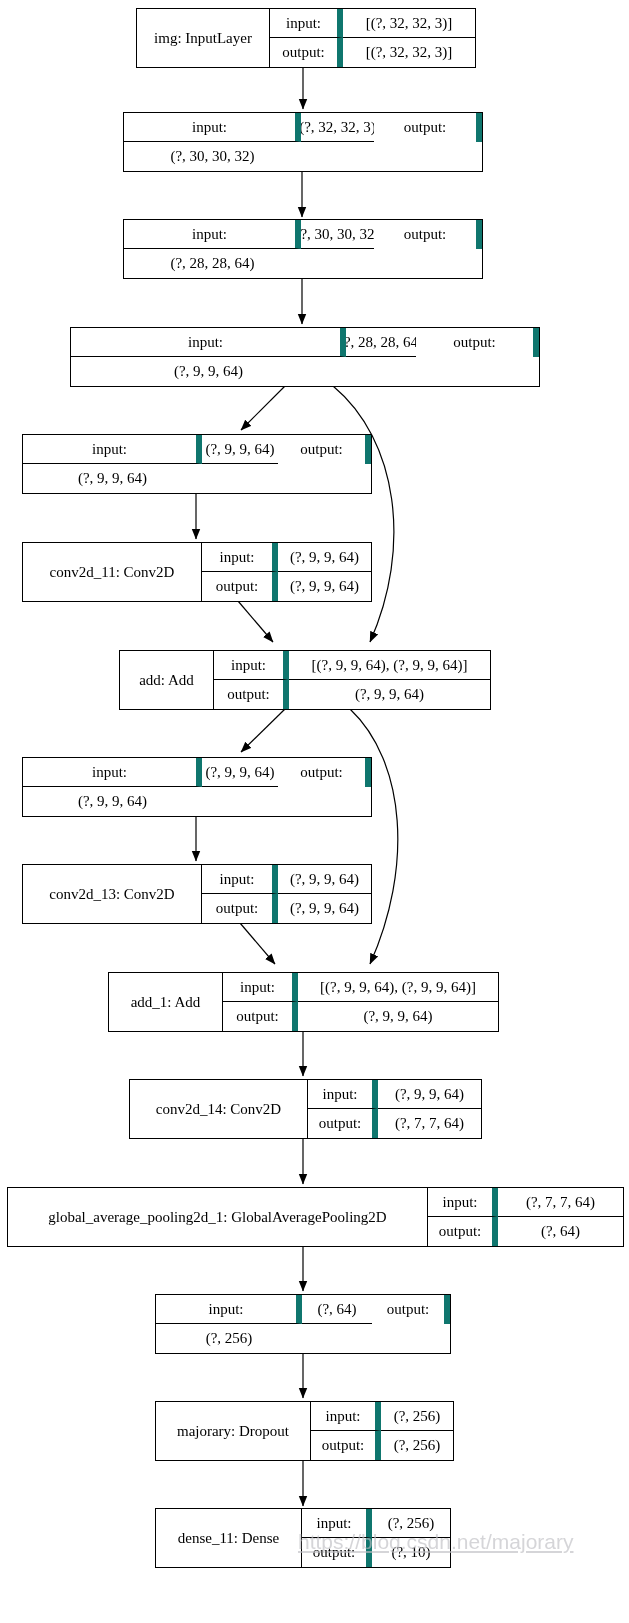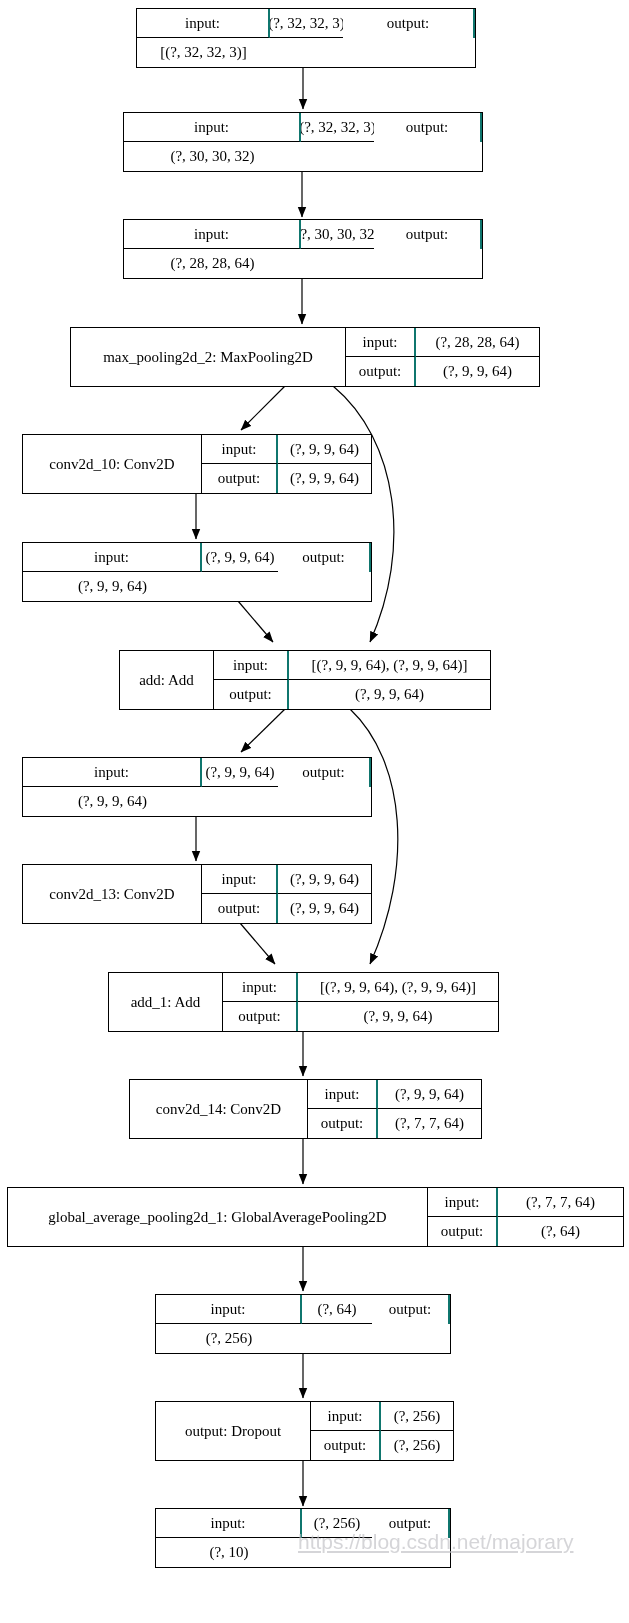--- a/index.html
+++ b/index.html
@@ -34,21 +34,21 @@
     white-space:nowrap;
     overflow:hidden;
     padding:0 3px;
     box-sizing:border-box;
   }
   .cell.name{
     grid-row:1/3;
     grid-column:1;
     border-right:1px solid #000;
   }
-  .cell.lbl{ border-right:2px solid #0f766e; }
+  .cell.lbl{ border-right:6px solid #0f766e; }
   .cell.r1{ border-bottom:1px solid #000; }
   .watermark{
     position:absolute;
     left:298px;
     top:1530px;
     font-family:"Liberation Sans","DejaVu Sans",sans-serif;
     font-size:21px;
     color:rgba(190,190,195,0.65);
     white-space:nowrap;
     text-decoration:underline;
@@ -79,20 +79,21 @@
       <path d="M240,923 L275,964" marker-end="url(#arrow)"></path>
       <path d="M303,1031 L303,1076" marker-end="url(#arrow)"></path>
       <path d="M303,1138 L303,1184" marker-end="url(#arrow)"></path>
       <path d="M303,1246 L303,1291" marker-end="url(#arrow)"></path>
       <path d="M303,1353 L303,1398" marker-end="url(#arrow)"></path>
       <path d="M303,1460 L303,1506" marker-end="url(#arrow)"></path>
     </g>
   </svg>
 
   <div class="node" style="left:136px;top:8px;grid-template-columns:133px 73px 132px;">
+    <div class="cell name">img: InputLayer</div>
     <div class="cell lbl r1">input:</div>
     <div class="cell r1">[(?, 32, 32, 3)]</div>
     <div class="cell lbl">output:</div>
     <div class="cell">[(?, 32, 32, 3)]</div>
   </div>
 
   <div class="node" style="left:123px;top:112px;grid-template-columns:177px 73px 108px;">
     <div class="cell lbl r1">input:</div>
     <div class="cell r1">(?, 32, 32, 3)</div>
     <div class="cell lbl">output:</div>
@@ -100,36 +101,35 @@
   </div>
 
   <div class="node" style="left:123px;top:219px;grid-template-columns:177px 73px 108px;">
     <div class="cell lbl r1">input:</div>
     <div class="cell r1">(?, 30, 30, 32)</div>
     <div class="cell lbl">output:</div>
     <div class="cell">(?, 28, 28, 64)</div>
   </div>
 
   <div class="node" style="left:70px;top:327px;grid-template-columns:275px 70px 123px;">
-    <div class="cell name">max_pooling2d_2: MaxPooling2D</div>
     <div class="cell lbl r1">input:</div>
     <div class="cell r1">(?, 28, 28, 64)</div>
     <div class="cell lbl">output:</div>
     <div class="cell">(?, 9, 9, 64)</div>
   </div>
 
   <div class="node" style="left:22px;top:434px;grid-template-columns:179px 76px 93px;">
-    <div class="cell name">conv2d_10: Conv2D</div>
     <div class="cell lbl r1">input:</div>
     <div class="cell r1">(?, 9, 9, 64)</div>
     <div class="cell lbl">output:</div>
     <div class="cell">(?, 9, 9, 64)</div>
   </div>
 
   <div class="node" style="left:22px;top:542px;grid-template-columns:179px 76px 93px;">
+    <div class="cell name">conv2d_11: Conv2D</div>
     <div class="cell lbl r1">input:</div>
     <div class="cell r1">(?, 9, 9, 64)</div>
     <div class="cell lbl">output:</div>
     <div class="cell">(?, 9, 9, 64)</div>
   </div>
 
   <div class="node" style="left:119px;top:650px;grid-template-columns:94px 75px 201px;">
     <div class="cell name">add: Add</div>
     <div class="cell lbl r1">input:</div>
     <div class="cell r1">[(?, 9, 9, 64), (?, 9, 9, 64)]</div>
@@ -177,28 +177,29 @@
   </div>
 
   <div class="node" style="left:155px;top:1294px;grid-template-columns:146px 70px 78px;">
     <div class="cell lbl r1">input:</div>
     <div class="cell r1">(?, 64)</div>
     <div class="cell lbl">output:</div>
     <div class="cell">(?, 256)</div>
   </div>
 
   <div class="node" style="left:155px;top:1401px;grid-template-columns:155px 70px 72px;">
-    <div class="cell name">output: Dropout</div>
+    <div class="cell name">majorary: Dropout</div>
     <div class="cell lbl r1">input:</div>
     <div class="cell r1">(?, 256)</div>
     <div class="cell lbl">output:</div>
     <div class="cell">(?, 256)</div>
   </div>
 
   <div class="node" style="left:155px;top:1508px;grid-template-columns:146px 70px 78px;">
+    <div class="cell name">dense_11: Dense</div>
     <div class="cell lbl r1">input:</div>
     <div class="cell r1">(?, 256)</div>
     <div class="cell lbl">output:</div>
     <div class="cell">(?, 10)</div>
   </div>
 
   <div class="watermark">https://blog.csdn.net/majorary</div>
 
 </div>
 

